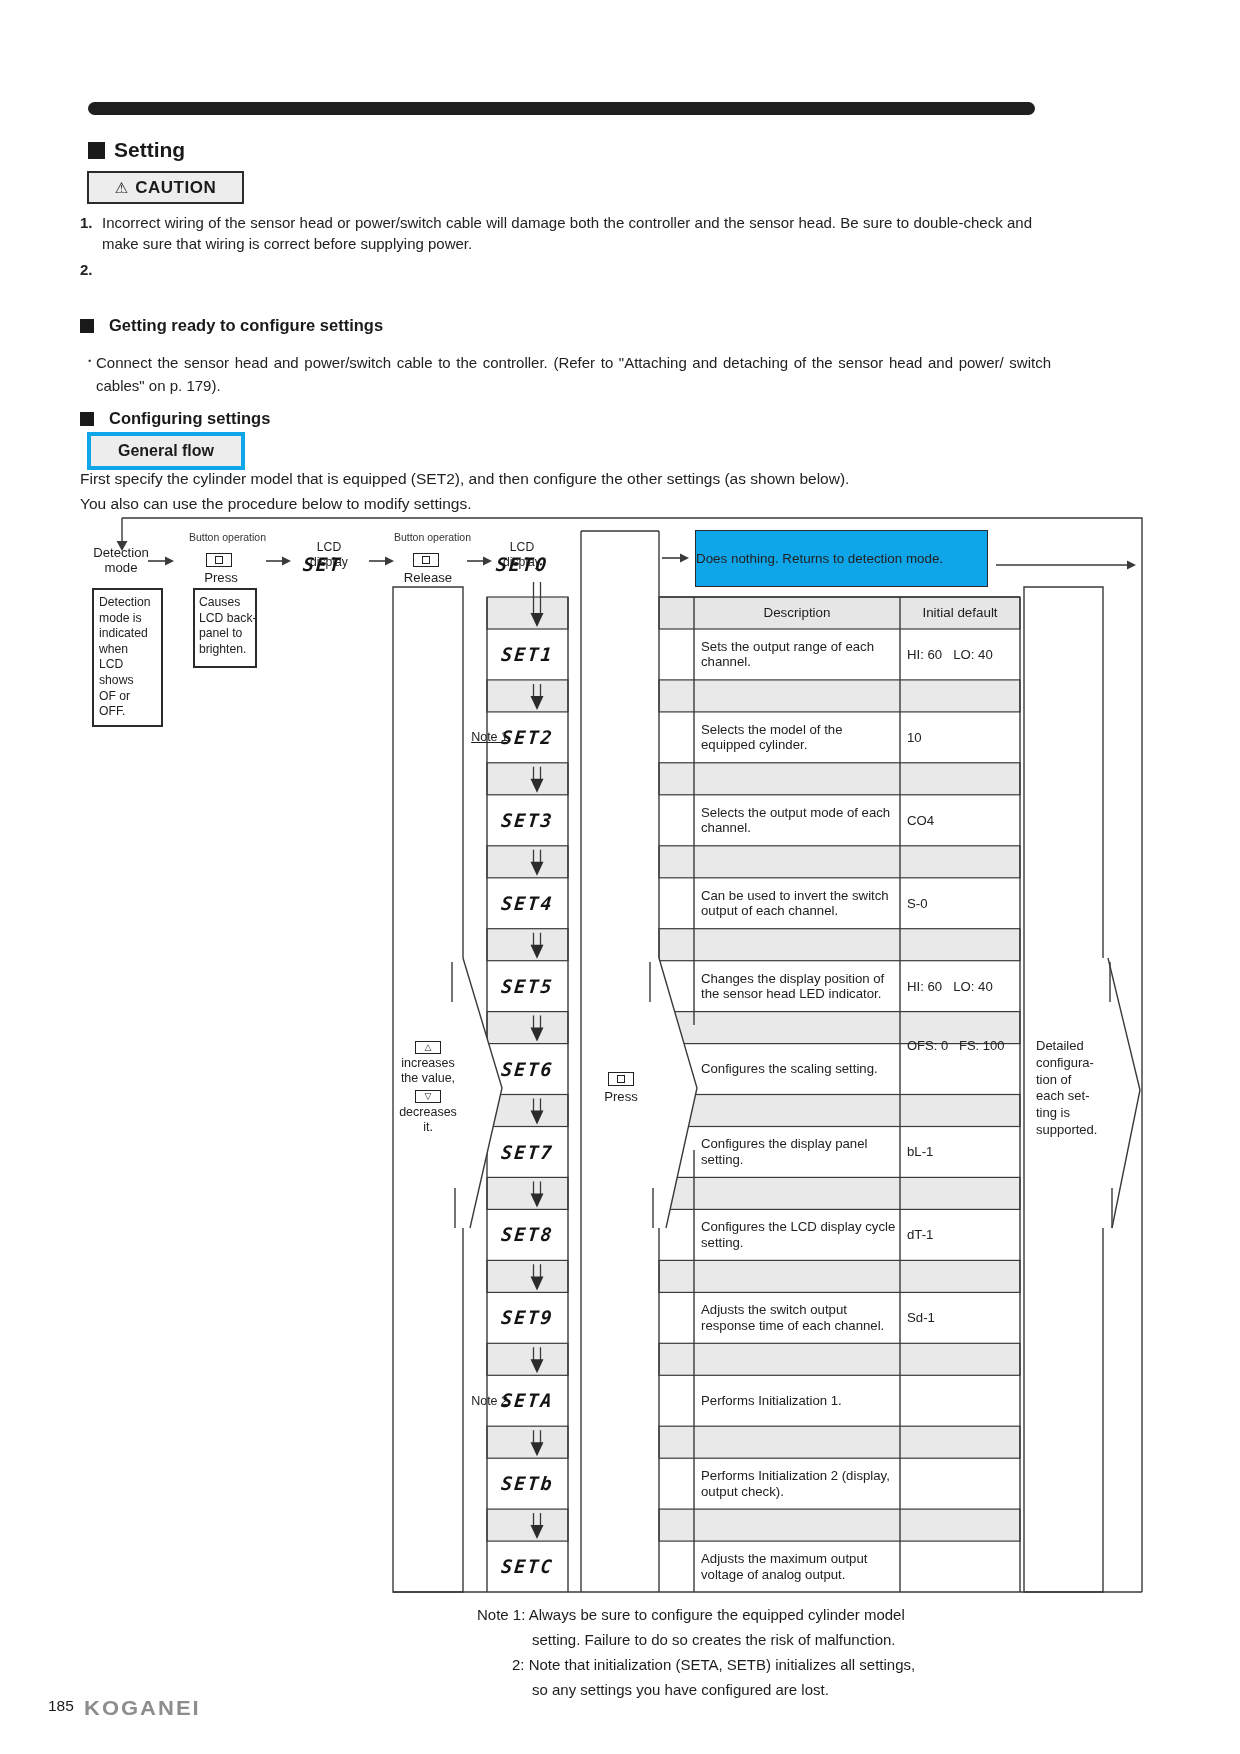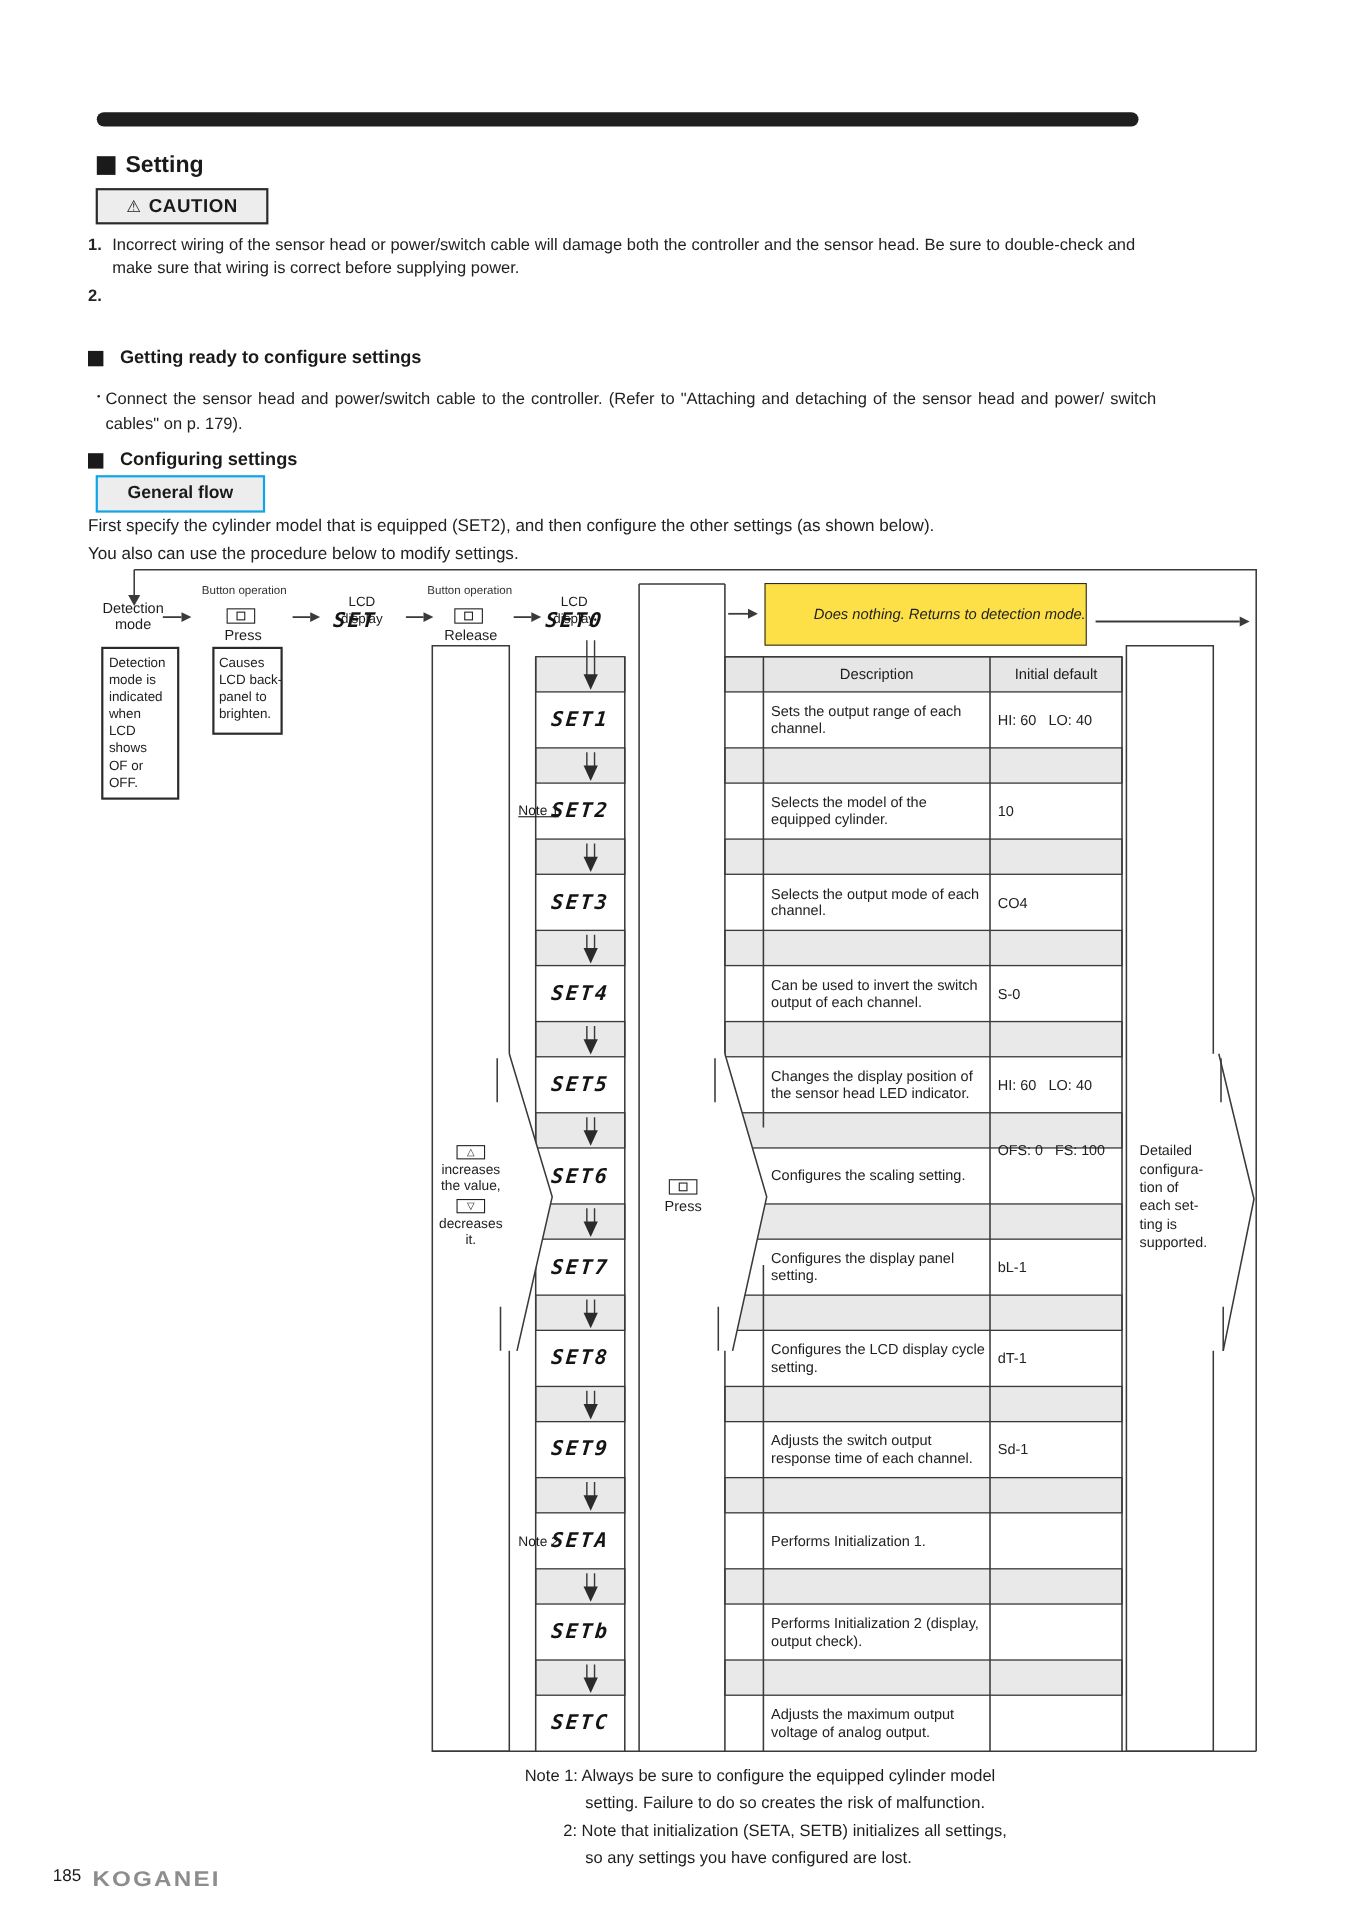--- a/index.html
+++ b/index.html
@@ -17,36 +17,36 @@
   .cautionbox .w{font-size:15px;color:#1a1a1a;}
   .cautionbox .c{font-size:17px;font-weight:bold;color:#1a1a1a;letter-spacing:.5px;}
   .list{left:80px;top:212px;width:952px;}
   .item{position:relative;padding-left:22px;text-align:justify;font-size:15px;line-height:21px;margin-bottom:5px;}
   .item .mk{position:absolute;left:0;top:0;font-weight:bold;}
   .h2row{display:flex;align-items:center;gap:15px;}
   .h2row span.t{font-size:16.5px;font-weight:bold;color:#1a1a1a;}
   .bullet{left:80px;top:351px;width:955px;position:relative;padding-left:16px;text-align:justify;
           font-size:15px;line-height:23px;}
   .bullet .mk{position:absolute;left:2px;top:-2px;}
-  .gfbox{left:87px;top:432px;width:150px;height:30px;border:2px solid #0ea5e9;background:#ededed;
+  .gfbox{left:87px;top:432px;width:150px;height:30px;border:4px solid #0ea5e9;background:#ededed;
          display:flex;align-items:center;justify-content:center;font-size:16px;font-weight:bold;color:#1a1a1a;}
   .intro{font-size:15.5px;line-height:25px;}
   
   .fl{font-size:13.2px;line-height:15px;color:#1d1d1d;}
   .flc{text-align:center;}
-  .tiny{font-size:10.5px;color:#333;}
+  .tiny{font-size:10.5px;color:#333;text-align:right;}
   .seg{font-family:"DejaVu Sans Mono",monospace;font-style:italic;font-weight:700;font-size:18.5px;
        letter-spacing:2px;transform:skewX(-5deg);color:#141414;white-space:nowrap;}
   .btnicon{width:26px;height:14px;border:1.4px solid #222;background:#fff;box-sizing:border-box;
            display:flex;align-items:center;justify-content:center;}
   .btnicon .in{width:8px;height:8px;border:1.3px solid #222;box-sizing:border-box;}
   .notebox{border:2px solid #2b2b2b;background:#fff;box-sizing:border-box;padding:5px 0 0 5px;}
   .notebox div{font-size:12.2px;line-height:15.6px;white-space:nowrap;}
-  .dnbox{border:1.8px solid #2b2b2b;background:#fde047;box-sizing:border-box;
-         display:flex;align-items:center;justify-content:flex-end;font-size:13.4px;font-style:italic;}
+  .dnbox{border:1.8px solid #2b2b2b;background:#0ea5e9;box-sizing:border-box;
+         display:flex;align-items:center;justify-content:flex-start;font-size:13.4px;}
   .vnote{font-size:12.5px;line-height:15px;text-align:center;white-space:nowrap;}
   .updown{width:26px;height:13px;border:1.3px solid #222;box-sizing:border-box;display:flex;
           align-items:center;justify-content:center;font-size:9px;line-height:9px;margin:0 auto 2px auto;}
   .thead{font-size:13.4px;color:#1d1d1d;text-align:center;}
   .cell-note{font-size:12.5px;color:#1d1d1d;}
   .fnote{font-size:15px;color:#1d1d1d;white-space:nowrap;}
   .pageno{font-size:15.5px;color:#1a1a1a;}
   .brand{font-size:22px;font-weight:800;color:#8d8d8d;letter-spacing:2px;transform:scaleY(.88);
          transform-origin:left bottom;}
   svg{position:absolute;left:0;top:0;}

